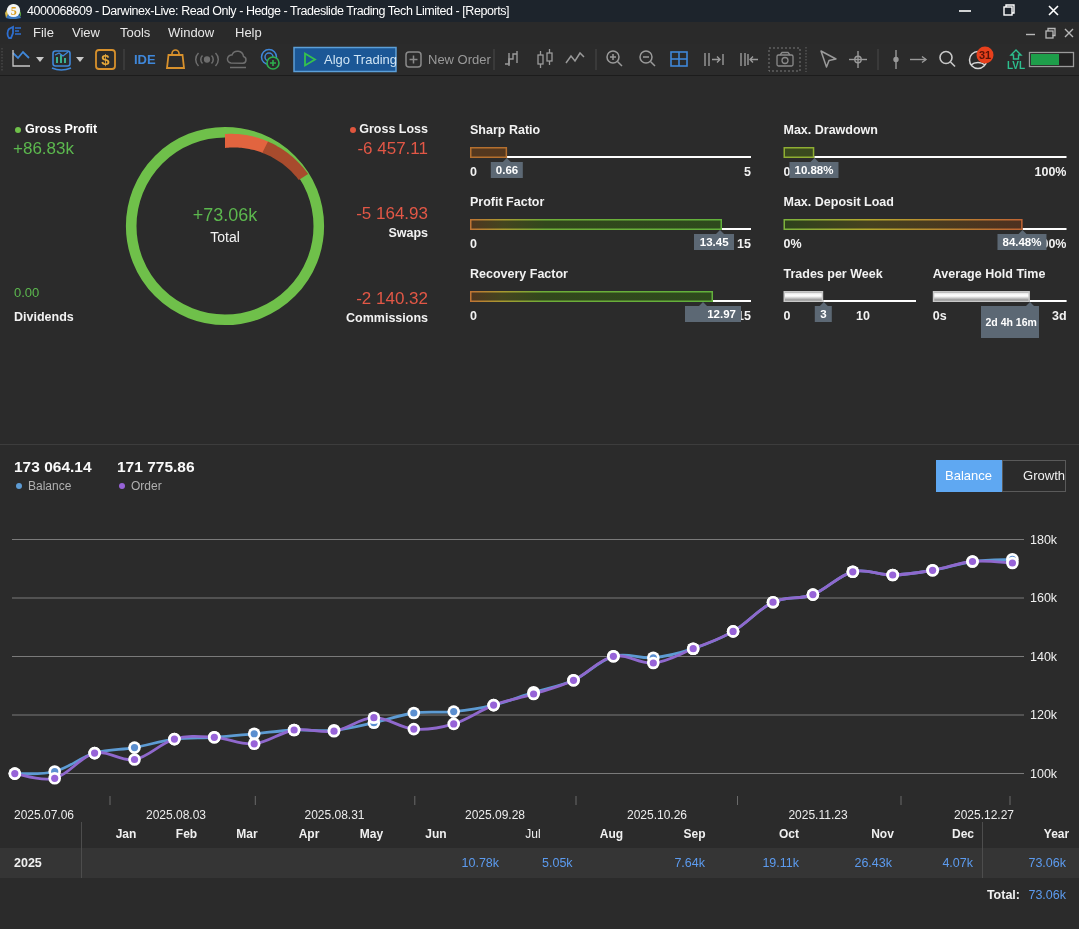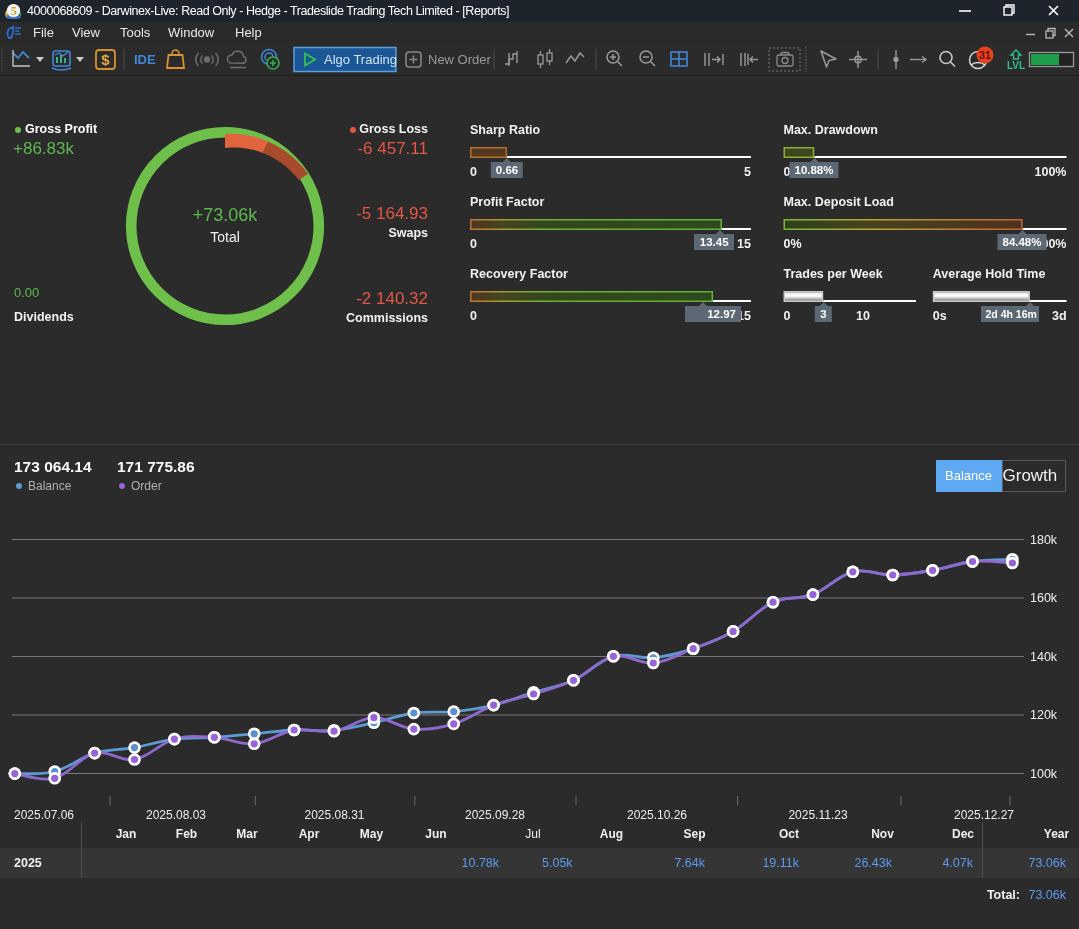--- a/index.html
+++ b/index.html
@@ -290,33 +290,33 @@
 <span class="glabel" style="left:783.5px;top:309px">0</span>
 <span class="glabel" style="left:856.0px;top:309px;width:60px;text-align:left">10</span>
 <span class="glabel" style="left:932.8px;top:309px">0s</span>
 <span class="glabel" style="left:1006.5999999999999px;top:309px;width:60px;text-align:right">3d</span>
 <div class="badge" style="left:507px;top:162px;transform:translateX(-50%);--nx:50%">0.66</div>
 <div class="badge" style="left:713.6px;top:234px;transform:translateX(-50%);width:40px;--nx:26.399999999999977px">13.45</div>
 <div class="badge" style="left:713px;top:306px;transform:translateX(-50%);width:56px;--nx:18.0px">12.97</div>
 <div class="badge" style="left:814px;top:162px;transform:translateX(-50%);--nx:50%">10.88%</div>
 <div class="badge" style="left:1022px;top:234px;transform:translateX(-50%);--nx:50%">84.48%</div>
 <div class="badge" style="left:823.4px;top:306px;transform:translateX(-50%);--nx:50%">3</div>
-<div class="badge" style="left:1009.9px;top:306px;transform:translateX(-50%);width:58px;--nx:49.1px;font-size:10.5px;padding:2px 2px">2d 4h 16m</div>
+<div class="badge" style="left:1009.9px;top:306px;transform:translateX(-50%);width:58px;--nx:49.1px;font-size:10.5px;padding:10px 2px">2d 4h 16m</div>
 </div>
 
 <div class="abs" style="left:0;top:444px;width:1079px;height:1px;background:#3d3d3d"></div>
 
 <div class="abs" style="left:14px;top:458px;font-size:15.5px;font-weight:bold;color:#fafafa;white-space:nowrap">173 064.14</div>
 <span class="abs" style="left:16px;top:483px;width:6px;height:6px;border-radius:50%;background:#5d9bd3"></span>
 <div class="abs" style="left:28px;top:479px;font-size:12px;color:#b0b0b0">Balance</div>
 <div class="abs" style="left:117px;top:458px;font-size:15.5px;font-weight:bold;color:#fafafa;white-space:nowrap">171 775.86</div>
 <span class="abs" style="left:119px;top:483px;width:6px;height:6px;border-radius:50%;background:#9763d8"></span>
 <div class="abs" style="left:131px;top:479px;font-size:12px;color:#b0b0b0">Order</div>
 <div class="abs" style="left:935.5px;top:459.5px;width:66px;height:32px;background:#5fa8f2;color:#fff;font-size:13px;line-height:32px;text-align:center">Balance</div>
-<div class="abs" style="left:1001.5px;top:459.5px;width:64.5px;height:32px;background:#2b2b2b;border:1px solid #5a5a5a;color:#f0f0f0;font-size:17px;line-height:30px;text-align:left">Growth</div>
+<div class="abs" style="left:1001.5px;top:459.5px;width:64.5px;height:32px;background:#2b2b2b;border:1px solid #5a5a5a;color:#f0f0f0;font-size:13px;line-height:30px;text-align:right">Growth</div>
 <svg class="abs" style="left:0;top:0" width="1079" height="929" viewBox="0 0 1079 929">
 <line x1="12" y1="539.5" x2="1024" y2="539.5" stroke="#7a7a7a" stroke-width="1"></line>
 <text x="1030" y="543.5" font-size="12.5" fill="#f0f0f0" font-family="Liberation Sans">180k</text>
 <line x1="12" y1="598.0" x2="1024" y2="598.0" stroke="#7a7a7a" stroke-width="1"></line>
 <text x="1030" y="602.0" font-size="12.5" fill="#f0f0f0" font-family="Liberation Sans">160k</text>
 <line x1="12" y1="656.5" x2="1024" y2="656.5" stroke="#7a7a7a" stroke-width="1"></line>
 <text x="1030" y="660.5" font-size="12.5" fill="#f0f0f0" font-family="Liberation Sans">140k</text>
 <line x1="12" y1="715.0" x2="1024" y2="715.0" stroke="#7a7a7a" stroke-width="1"></line>
 <text x="1030" y="719.0" font-size="12.5" fill="#f0f0f0" font-family="Liberation Sans">120k</text>
 <line x1="12" y1="773.5" x2="1024" y2="773.5" stroke="#7a7a7a" stroke-width="1"></line>

